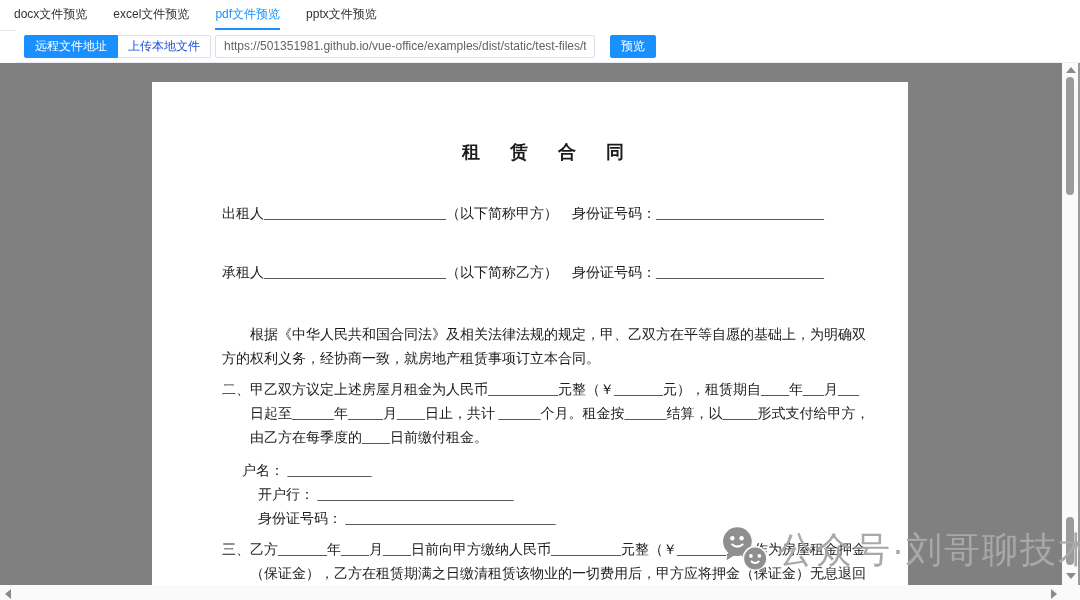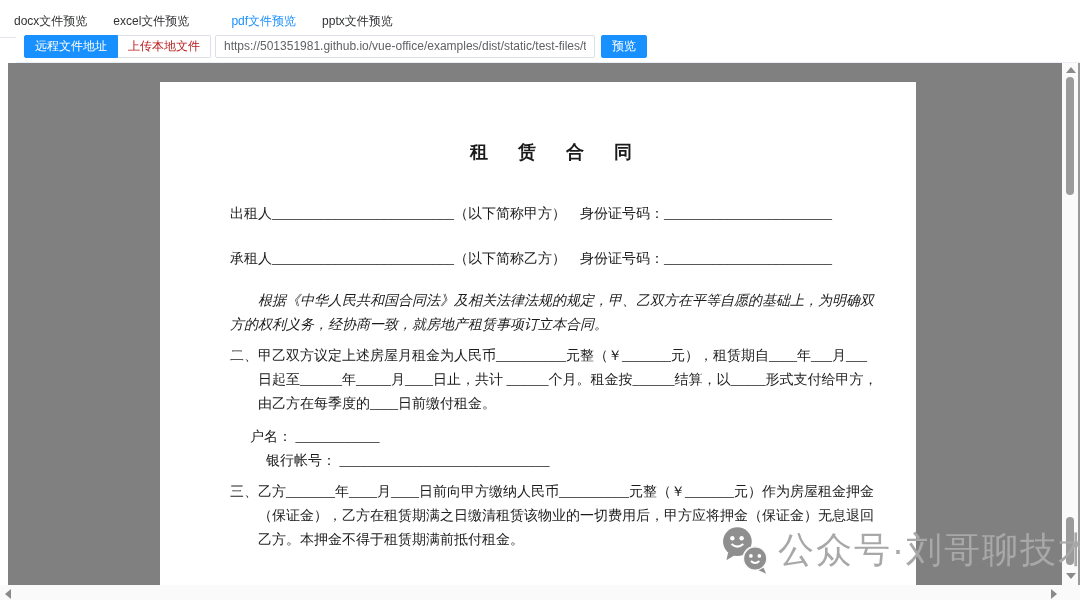--- a/index.html
+++ b/index.html
@@ -1,55 +1,55 @@
 <!DOCTYPE html>
 <html><head>
 <meta charset="utf-8">
 <style>
   * { margin:0; padding:0; box-sizing:border-box; }
   html,body { width:1080px; height:600px; overflow:hidden; background:#fff;
               font-family:"Liberation Sans","DejaVu Sans",sans-serif; }
 
   
-  .tabbar { position:absolute; left:0; top:8px; width:1080px; height:30px;
+  .tabbar { position:absolute; left:0; top:1px; width:1080px; height:30px;
             background:#fff; border-bottom:1px solid #e4e7ed;
             display:flex; align-items:stretch; padding-left:14px; }
   .tab { display:flex; align-items:center; margin-right:26px; font-size:12px;
          color:#303133; cursor:pointer; border-bottom:2px solid transparent; }
-  .tab.active { color:#1890ff; border-bottom:2px solid #1890ff;margin-left:16px; }
+  .tab.active { color:#1890ff; border-bottom:2px solid #1890ff; }
 
   
   .toolbar { position:absolute; left:16px; top:30px; width:1080px; height:33px;
              background:#fff; border-bottom:1px solid #ebeef5;
              display:flex; align-items:center; padding:0 8px; }
   .btn { height:23px; font-size:12px; line-height:21px; padding:0 10px;
-         border:1px solid #dcdfe6; background:#fff; color:#b91c1c;
+         border:1px solid #dcdfe6; background:#fff; color:#1d4ed8;
          cursor:pointer; white-space:nowrap; }
   .btn.blue { background:#1890ff; border-color:#1890ff; color:#fff; }
   .btn.remote { border-radius:2px 0 0 2px; }
   .btn.upload { border-radius:0 2px 2px 0; border-left:none; }
   .url-input { margin-left:4px; width:380px; height:23px; border:1px solid #dcdfe6;
                border-radius:2px; font-size:12px; color:#606266; padding:0 8px;
                outline:none; font-family:"Liberation Sans","DejaVu Sans",sans-serif; }
-  .btn.preview { margin-left:6px; border-radius:2px; }
+  .btn.preview { margin-left:15px; border-radius:2px; }
 
   
-  .viewer { position:absolute; left:8px; top:63px; width:1062px; height:522px;
+  .viewer { position:absolute; left:0; top:63px; width:1062px; height:522px;
             background:#808080; overflow:hidden; }
   .page { position:absolute; left:152px; top:19px; width:756px; height:560px;
           background:#fff; }
   .pdf-body { padding:58px 38px 0 70px;
               font-family:"Liberation Serif","DejaVu Serif",serif;
               font-size:14px; line-height:24px; color:#1b1b1b;
               word-break:break-all; overflow-wrap:break-word; }
   .p-title  { text-align:center; font-size:18px; font-weight:bold;
               letter-spacing:6px; word-break:keep-all; }
   .p-party-a { margin-top:38px; }
-  .p-party-b { margin-top:21px; }
-  .p-intro  { margin-top:18px; text-indent:28px;font-style:italic; }
+  .p-party-b { margin-top:35px; }
+  .p-intro  { margin-top:38px; text-indent:28px; }
   .p-clause { margin-top:7px; padding-left:28px; text-indent:-28px; }
   .p-bank   { margin-left:36px; }
   .p-bank-first { margin-top:9px; margin-left:20px; }
 
   
   .watermark { position:absolute; left:718px; top:524px; display:flex;
                align-items:center; color:#a8a8a8; z-index:5; pointer-events:none; }
   .watermark .wm-text { font-size:36px; letter-spacing:2px; white-space:nowrap;
                         font-family:"Liberation Sans","DejaVu Sans",sans-serif; }
   .wm-icon { width:54px; height:52px; margin-right:6px; }
@@ -92,21 +92,22 @@
 
 <div class="viewer">
   <div class="page">
     <div class="pdf-body">
       <p class="p-title">租　赁　合　同</p>
       <p class="p-party-a">出租人__________________________（以下简称甲方）　身份证号码：________________________</p>
       <p class="p-party-b">承租人__________________________（以下简称乙方）　身份证号码：________________________</p>
       <p class="p-intro">根据《中华人民共和国合同法》及相关法律法规的规定，甲、乙双方在平等自愿的基础上，为明确双方的权利义务，经协商一致，就房地产租赁事项订立本合同。</p>
       <p class="p-clause">二、甲乙双方议定上述房屋月租金为人民币__________元整（￥_______元），租赁期自____年___月___日起至______年_____月____日止，共计 ______个月。租金按______结算，以_____形式支付给甲方，由乙方在每季度的____日前缴付租金。</p>
       <p class="p-bank-first">户名： ____________</p>
-      <p class="p-bank">银行帐号： ______________________________</p>
+      <p class="p-bank">开户行： ____________________________</p>
+      <p class="p-bank">身份证号码： ______________________________</p>
       <p class="p-clause">三、乙方_______年____月____日前向甲方缴纳人民币__________元整（￥_______元）作为房屋租金押金（保证金），乙方在租赁期满之日缴清租赁该物业的一切费用后，甲方应将押金（保证金）无息退回乙方。本押金不得于租赁期满前抵付租金。</p>
 
     </div>
   </div>
 </div>
 
 <div class="watermark">
   <svg class="wm-icon" viewBox="0 0 64 60">
     <circle cx="23" cy="20" r="17" fill="#8f8f8f"></circle>
     <path d="M12 33 L10 42 L20 36 Z" fill="#8f8f8f"></path>

